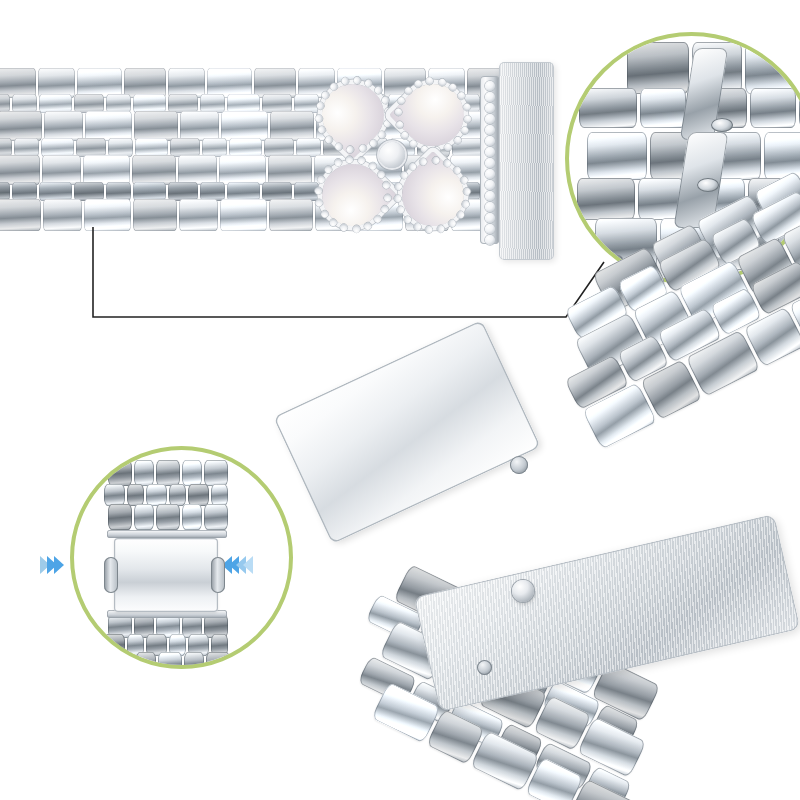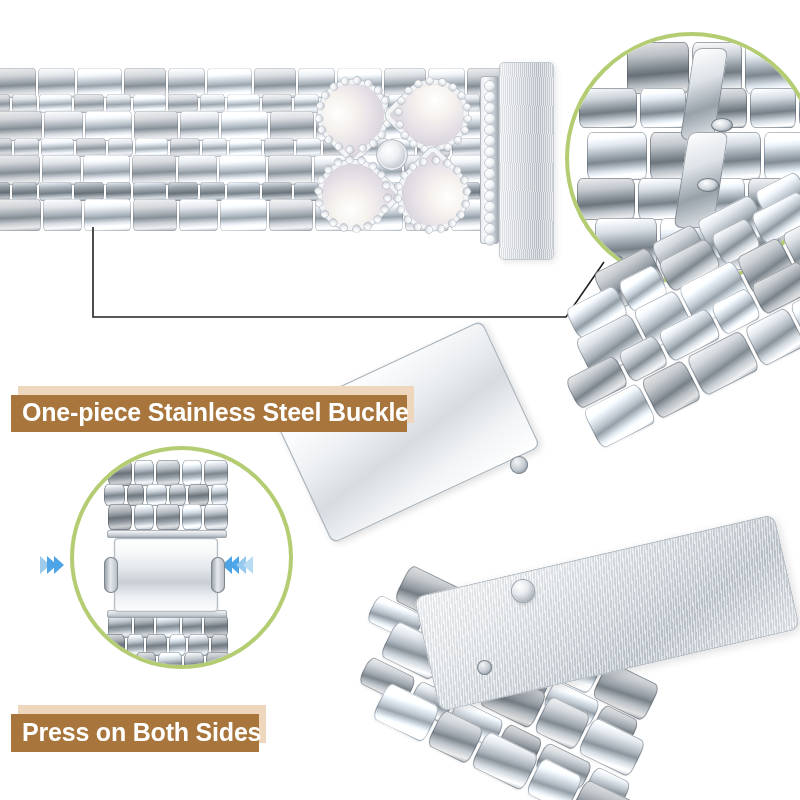--- a/index.html
+++ b/index.html
@@ -631,27 +631,15 @@
     <span class="chev chev-r"></span>
   </div>
   <div class="chev-group" id="chev-right">
     <span class="chev chev-l"></span>
     <span class="chev chev-l"></span>
     <span class="chev chev-l"></span>
     <span class="chev chev-l"></span>
   </div>
 
 
-  <div class="banner" id="banner-2">
-    <div class="shadow"></div>
-    <div class="bar">
-      <span class="label">One-piece Stainless Steel Buckle</span>
-    </div>
-  </div>
-
-  <div class="banner" id="banner-3">
-    <div class="shadow"></div>
-    <div class="bar">
-      <span class="label">Press on Both Sides</span>
-    </div>
-  </div>
+
 
 </div>
 
 </body></html>

